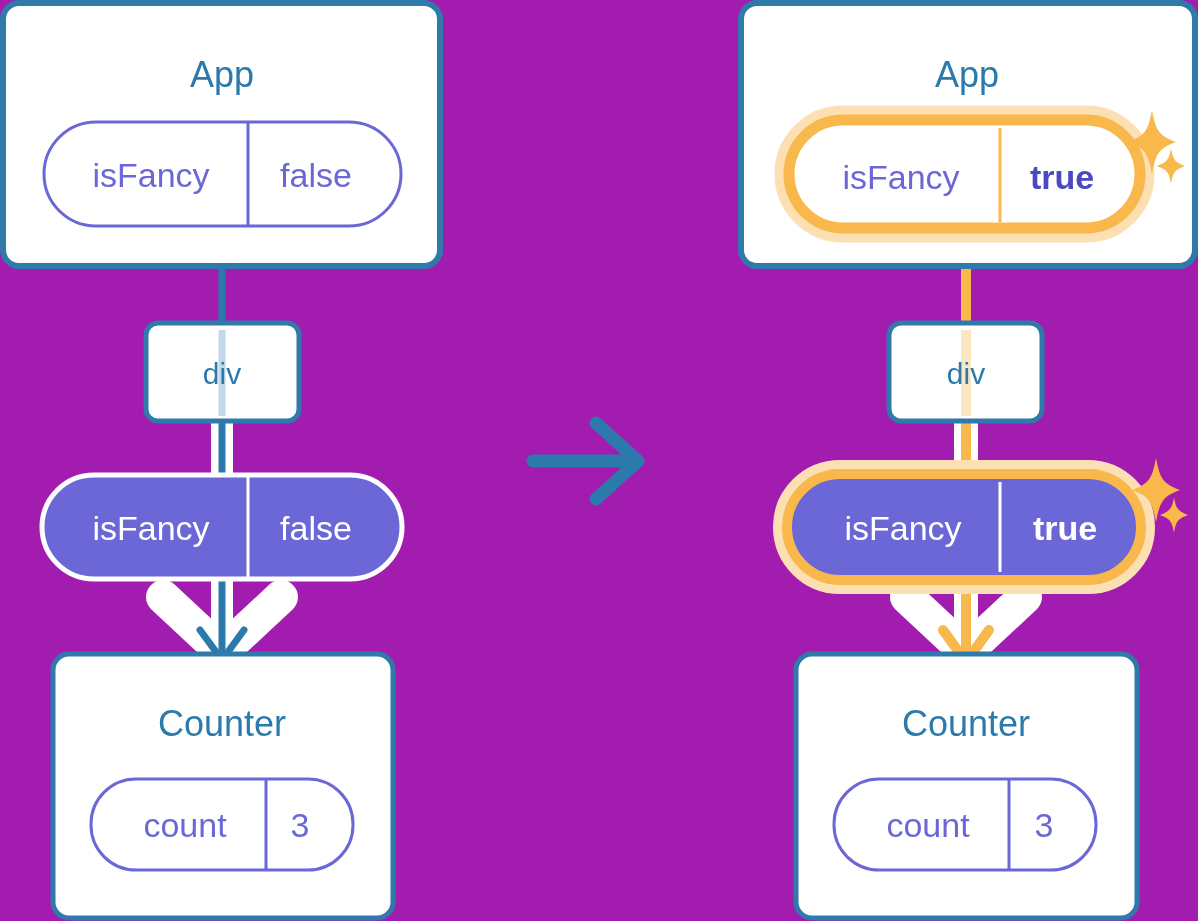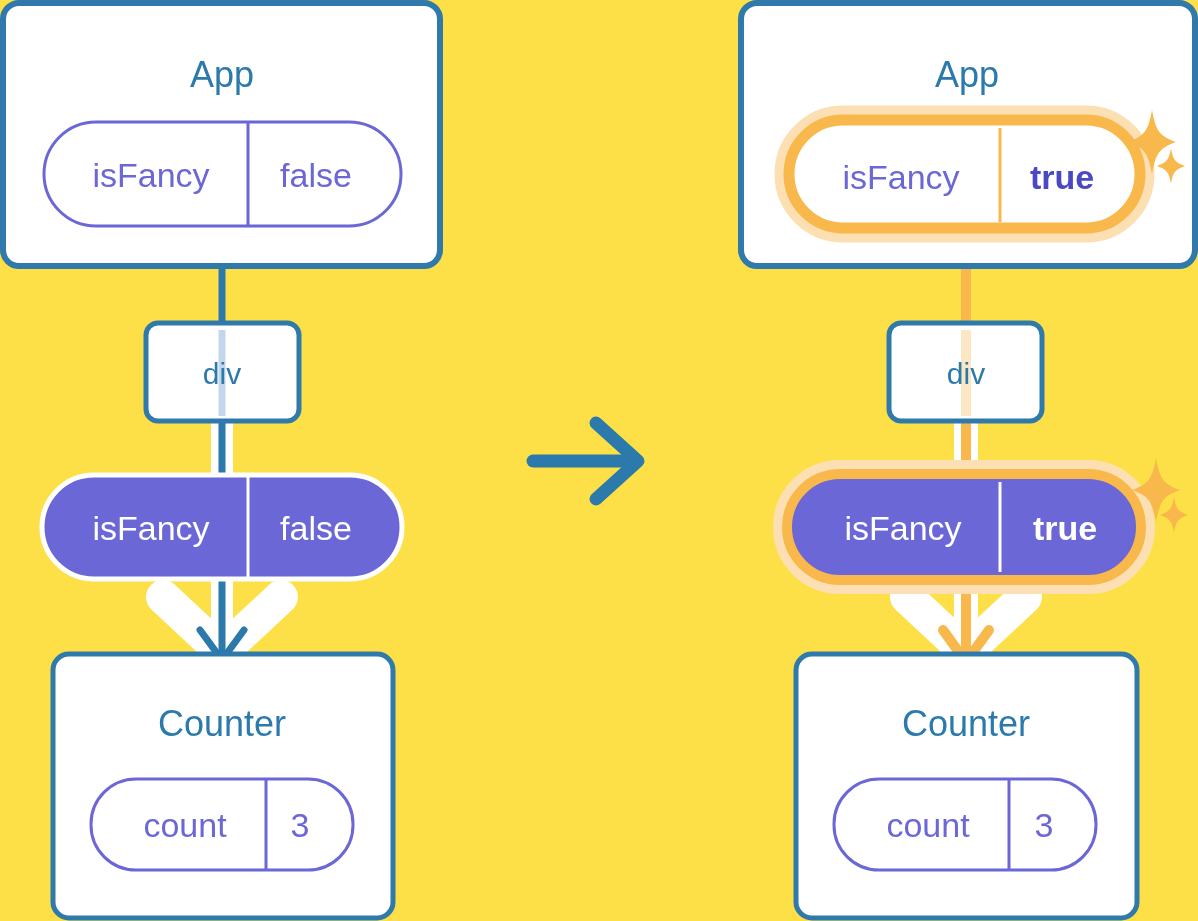--- a/index.html
+++ b/index.html
@@ -1,18 +1,18 @@
 <!DOCTYPE html>
 <html><head>
 <meta charset="utf-8">
 <style>
   html,body{margin:0;padding:0;background:#4a6670;}
   body{width:1198px;height:921px;overflow:hidden;
        font-family:"Liberation Sans", sans-serif;}
-  #stage{position:relative;width:1198px;height:921px;background:#fde047;}
+  #stage{position:relative;width:1198px;height:921px;background:#a21caf;}
   svg#diagram{display:block;width:1198px;height:921px;}
   text{font-family:"Liberation Sans", sans-serif;}
   .ttl{font-size:36px;fill:#2b7aab;}
   .lbl{font-size:34px;fill:#6b67d6;}
   .lblw{font-size:34px;fill:#ffffff;}
   .lblb{font-size:34px;fill:#4b48c4;font-weight:bold;}
   .lblwb{font-size:34px;fill:#ffffff;font-weight:bold;}
   .divt{font-size:30px;fill:#2b7aab;}
 </style>
 </head>

